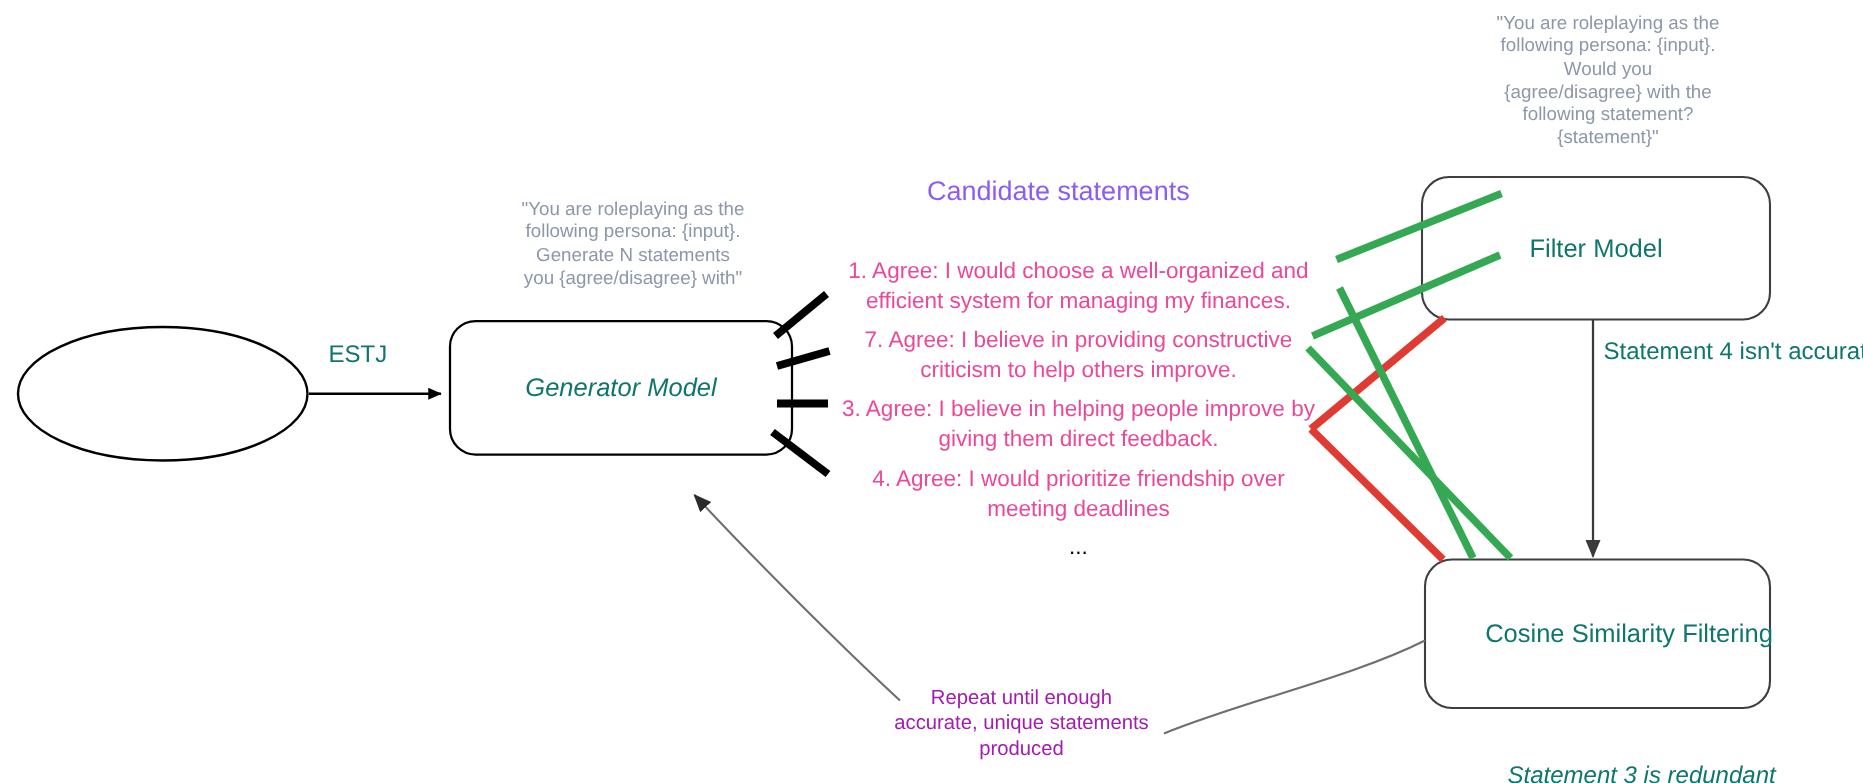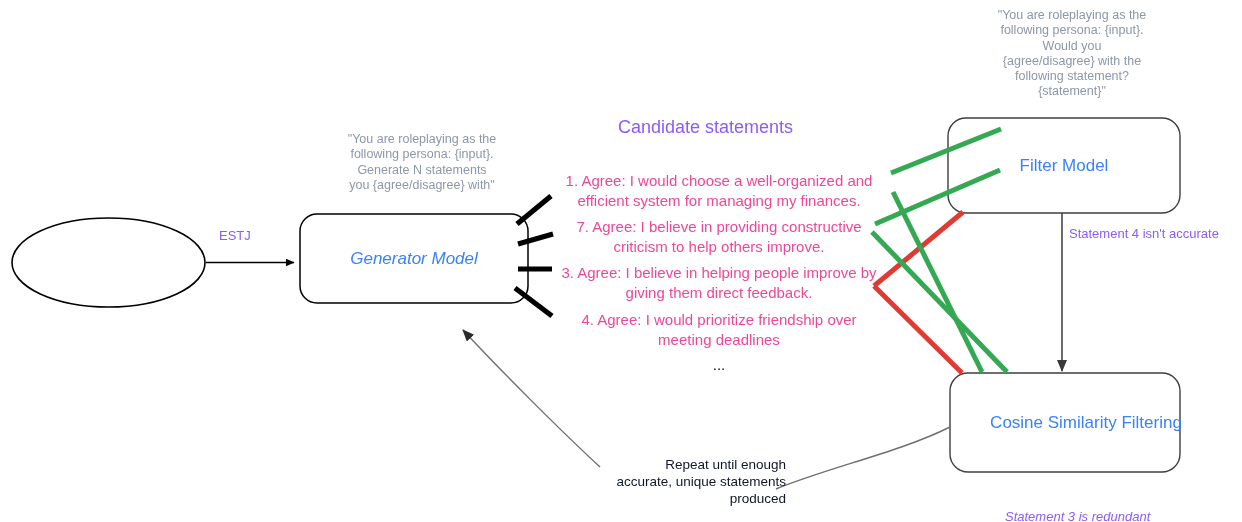--- a/index.html
+++ b/index.html
@@ -23,45 +23,45 @@
     width: 1242px;
     height: 522px;
     overflow: visible;
   }
   .node-label {
     position: absolute;
     display: flex;
     align-items: center;
     justify-content: center;
     text-align: center;
-    color: #3b82f6;
+    color: #0f766e;
     font-size: 17px;
     font-family: "Liberation Sans", sans-serif;
     pointer-events: none;
   }
   .prompt-note {
     position: absolute;
     color: #8c97a8;
     font-size: 12.5px;
     text-align: center;
     line-height: 1.22;
     font-family: "Liberation Sans", sans-serif;
   }
   .edge-label {
     position: absolute;
-    color: #8b5cf6;
-    font-size: 13px;
+    color: #0f766e;
+    font-size: 16px;
     font-family: "Liberation Sans", sans-serif;
     white-space: pre;
   }
   .center-label {
     position: absolute;
-    color: #0f172a;
+    color: #a21caf;
     font-size: 13.5px;
-    text-align: right;
+    text-align: center;
     line-height: 1.25;
     font-family: "Liberation Sans", sans-serif;
   }
   .heading {
     position: absolute;
     color: #8b5cf6;
     font-size: 18px;
     font-family: "Liberation Sans", sans-serif;
     white-space: pre;
   }

